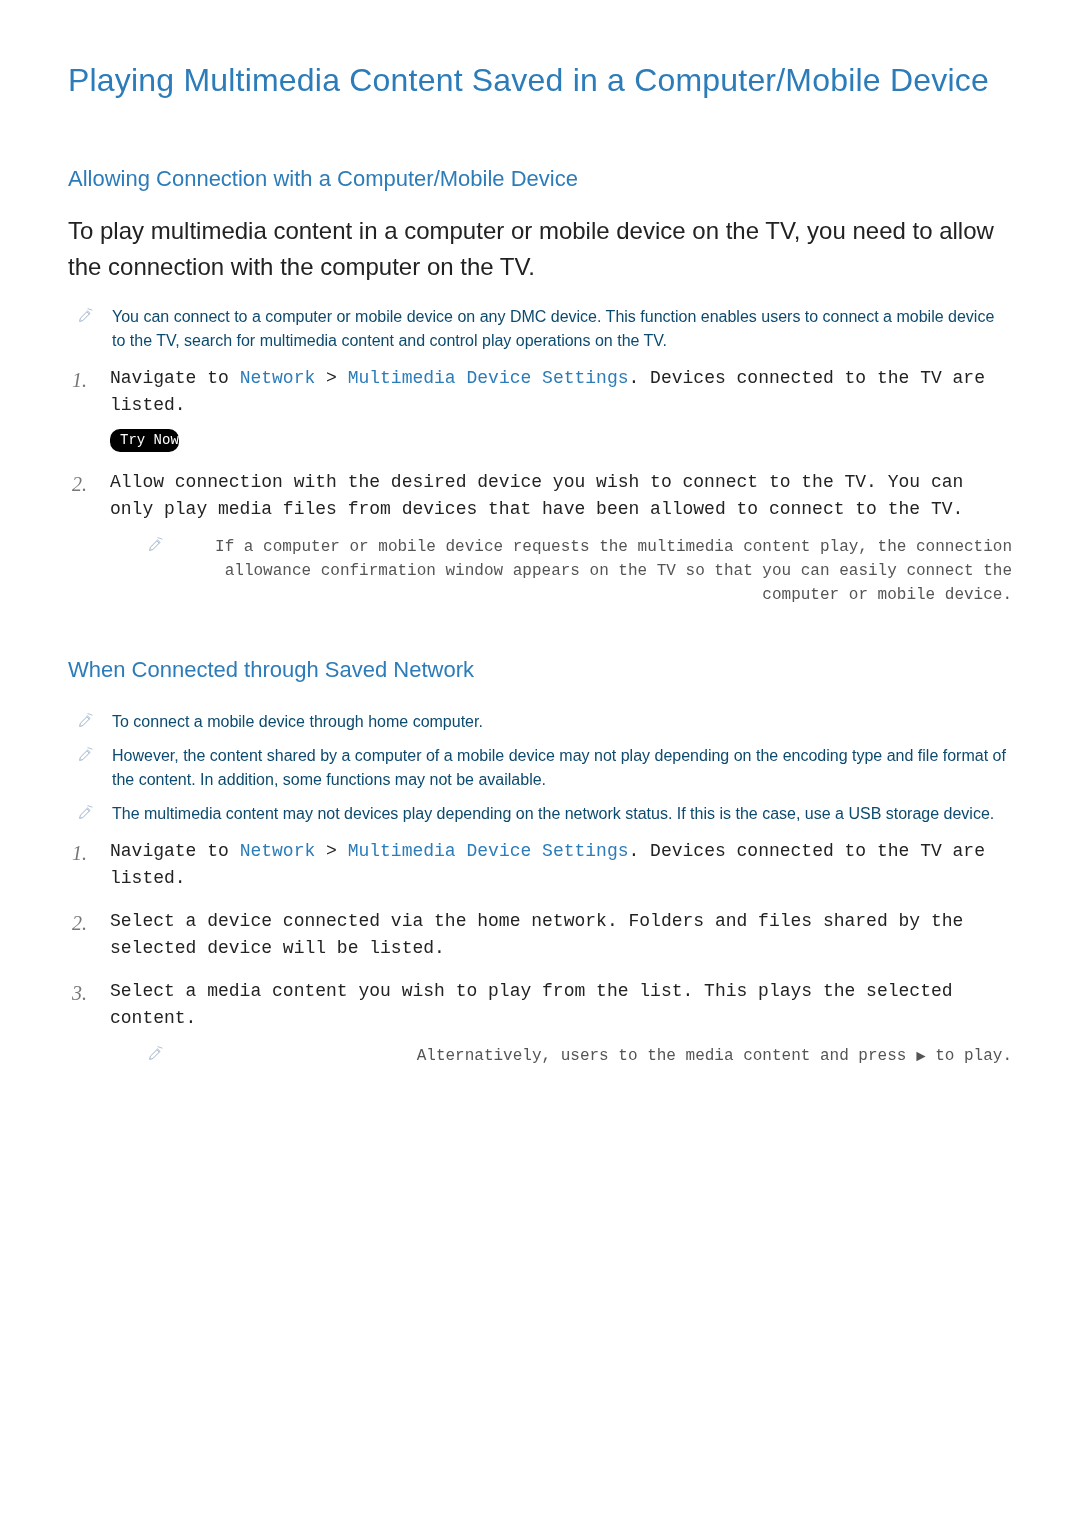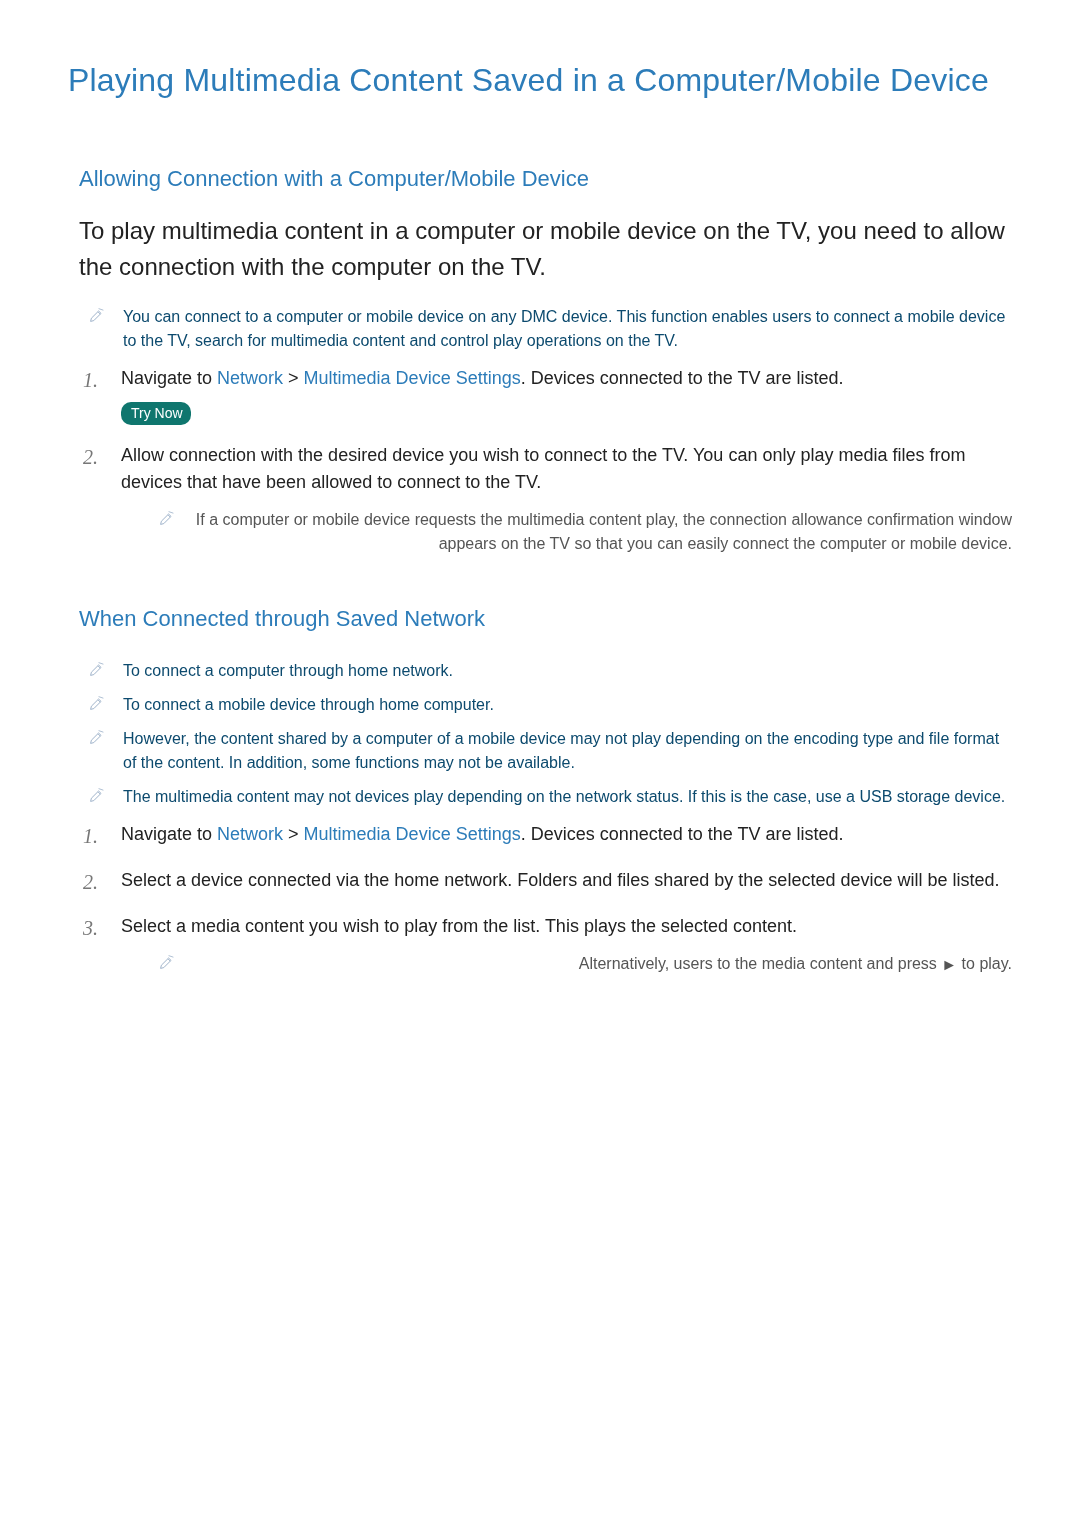--- a/index.html
+++ b/index.html
@@ -69,47 +69,47 @@
     flex: 0 0 auto;
     width: 20px;
     font-style: italic;
     font-family: Georgia, "Times New Roman", serif;
     font-size: 20px;
     color: #777;
     text-align: left;
   }
   .num-body {
     flex: 1;
+    font-family: Liberation Mono, monospace;
   }
   .link-text {
     color: #2c7cb9;
   }
   .try-now {
     display: inline-block;
-    background: #0f766e;
+    background: #000000;
     color: #fff;
     font-size: 14px;
     line-height: 1;
-    padding: 4px 8px 5px 10px;
+    padding: 4px 0 5px 10px;
     border-radius: 10px;
     margin-top: 10px;
   }
   .sub-note {
     display: flex;
     align-items: flex-start;
     gap: 18px;
     padding: 10px 0 0 38px;
     font-size: 16px;
     color: #555;
     text-align: right;
   }
   .sub-note .note-text { flex: 1; padding-top: 2px; }
   .section {
     margin-bottom: 38px;
-    margin-left: 11px;
   }
   .play-glyph {
     position: relative;
     top: 1px;
   }
 </style>
 </head>
 <body>
 
 <div class="page">
@@ -158,30 +158,20 @@
           </div>
         </span>
       </li>
     </ol>
   </div>
 
   <div class="section">
     <h2 class="h2">When Connected through Saved Network</h2>
 
     <ul class="note-list">
-      <li class="note-item">
-        <span class="pencil">
-          <svg viewBox="0 0 20 20" width="16" height="16">
-            <path d="M3 14 L12 5 L15 8 L6 17 L2 18 L3 14 Z" fill="none" stroke="#9bb0c8" stroke-width="1.2"></path>
-            <path d="M11 6 L14 9" stroke="#9bb0c8" stroke-width="1"></path>
-            <path d="M12 2 L18 4" stroke="#9bb0c8" stroke-width="1"></path>
-          </svg>
-        </span>
-        <span class="note-text">To connect a computer through home network.</span>
-      </li>
       <li class="note-item">
         <span class="pencil">
           <svg viewBox="0 0 20 20" width="16" height="16">
             <path d="M3 14 L12 5 L15 8 L6 17 L2 18 L3 14 Z" fill="none" stroke="#9bb0c8" stroke-width="1.2"></path>
             <path d="M11 6 L14 9" stroke="#9bb0c8" stroke-width="1"></path>
             <path d="M12 2 L18 4" stroke="#9bb0c8" stroke-width="1"></path>
           </svg>
         </span>
         <span class="note-text">To connect a mobile device through home computer.</span>
       </li>

